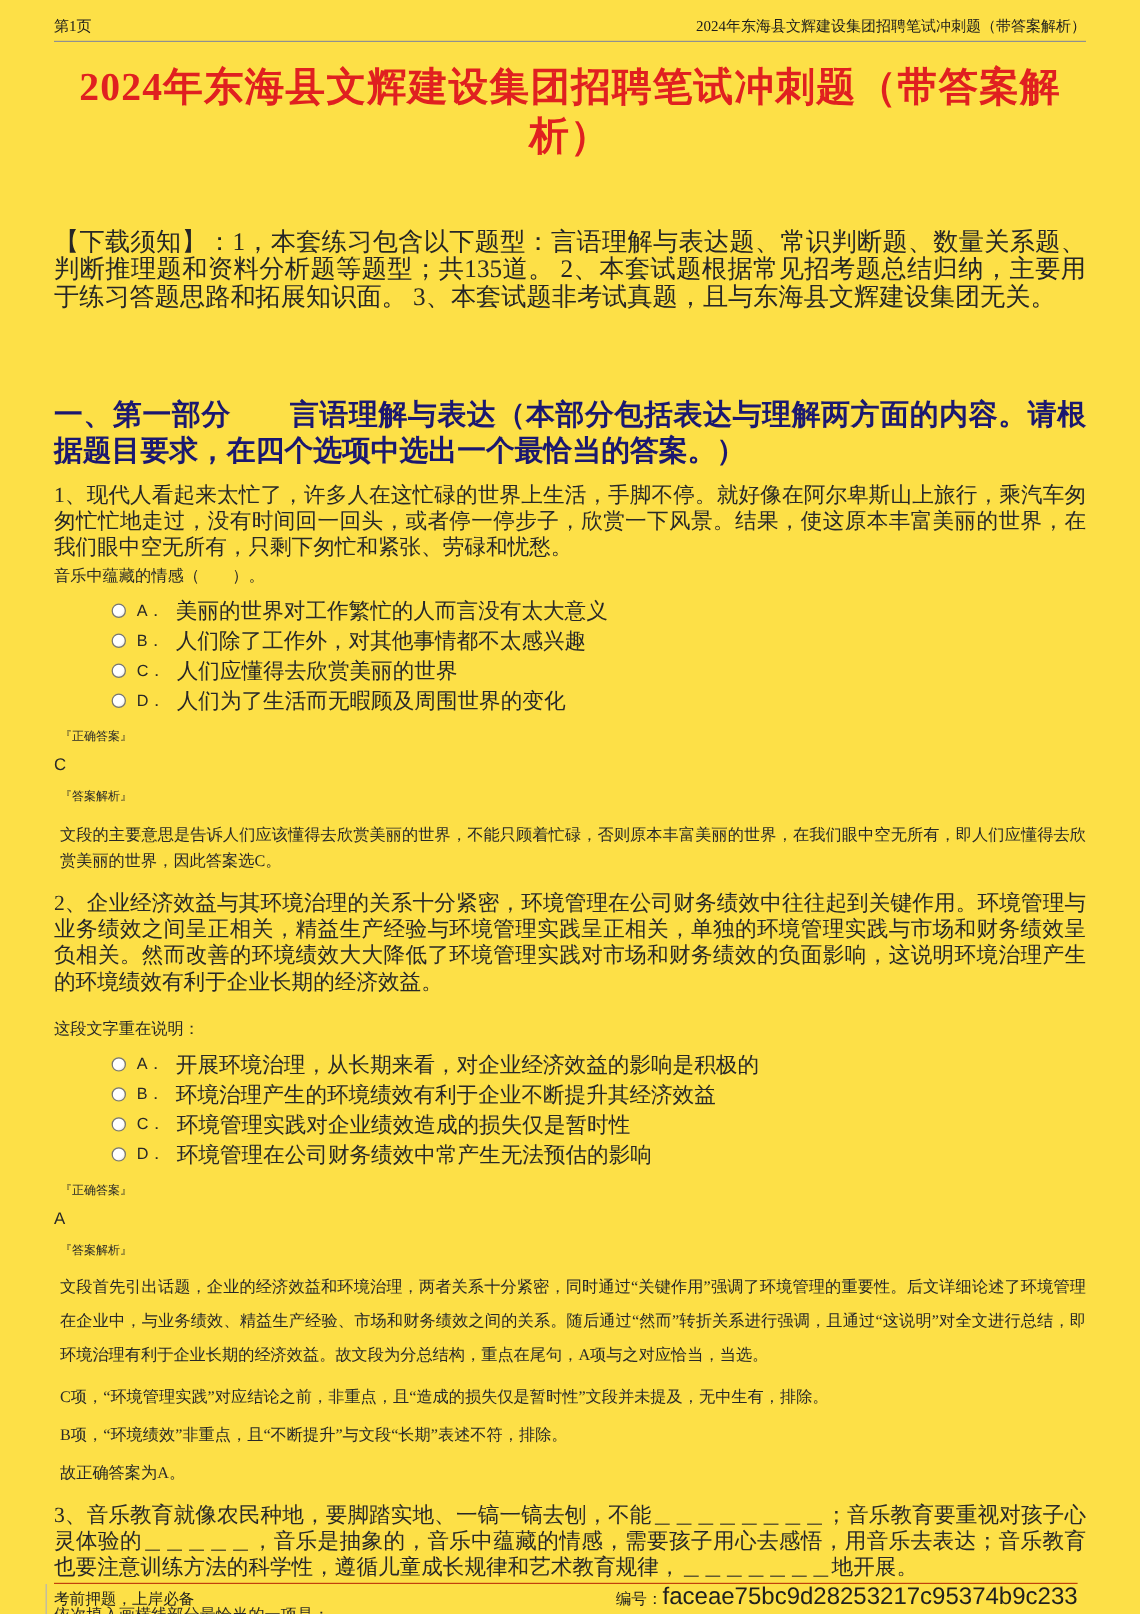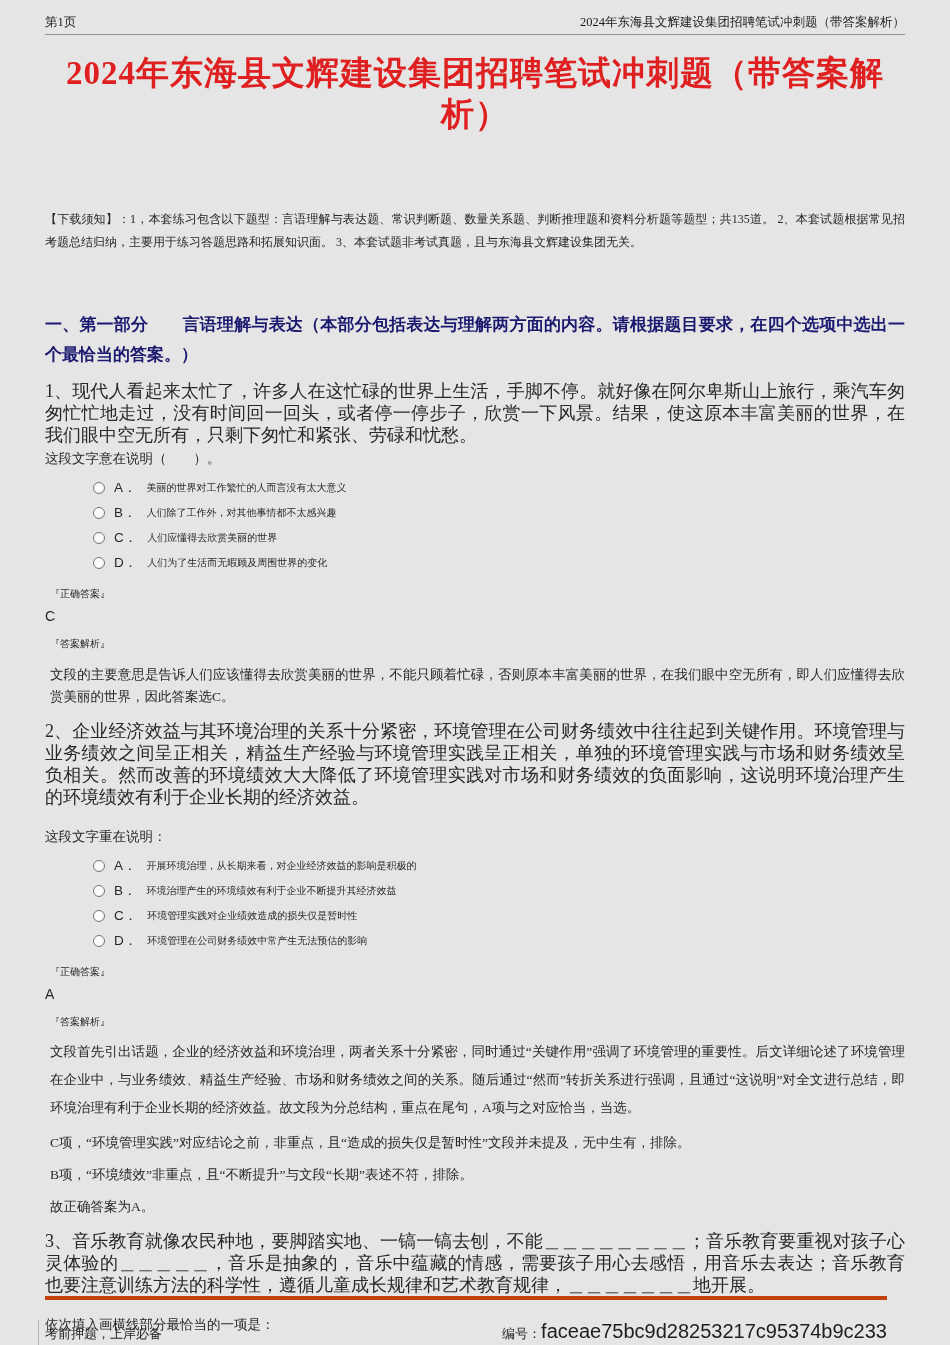--- a/index.html
+++ b/index.html
@@ -2,21 +2,21 @@
 <html><head>
 <meta charset="utf-8">
 <style>
   * { box-sizing: border-box; margin: 0; padding: 0; }
   html, body { background: #ffffff; }
   .page {
     position: relative;
     width: 950px;
     height: 1345px;
     margin: 0 auto;
-    background: #e5e5e5;
+    background: #fde047;
     overflow: hidden;
     font-family: "Liberation Serif", "DejaVu Serif", serif;
     color: #282828;
   }
   .content { padding: 0 45px; }
 
   .header {
     display: flex;
     justify-content: space-between;
     align-items: flex-end;
@@ -31,30 +31,30 @@
     margin-top: 18px;
     text-align: center;
     font-size: 33px;
     font-weight: bold;
     letter-spacing: 1px;
     color: #e02020;
     line-height: 1.25;
   }
 
   .notice {
-    margin-top: 72px;
-    font-size: 12px;
+    margin-top: 54px;
+    font-size: 21px;
     line-height: 23px;
     color: #262626;
     text-align: justify;
   }
 
   .section-heading {
-    margin-top: 56px;
-    font-size: 17px;
+    margin-top: 72px;
+    font-size: 24px;
     font-weight: bold;
     line-height: 30px;
     color: #1b1870;
     text-align: justify;
   }
 
   .stem { margin-top: 10px; font-size: 18px; line-height: 22px; text-align: justify; }
   .stem.q2 { margin-top: 12px; }
   .stem.q3 { margin-top: 12px; }
   .prompt { font-size: 13.5px; line-height: 22px; }
@@ -66,35 +66,35 @@
   .radio {
     display: inline-block;
     width: 12px; height: 12px;
     border: 1px solid #767676;
     border-radius: 50%;
     background: radial-gradient(circle at 35% 30%, #ffffff 55%, #d9d9d9);
     margin-right: 9px;
     flex: 0 0 auto;
   }
   .opt-letter { font-family: "Liberation Sans", sans-serif; font-size: 13.5px; margin-right: 10px; }
-  .opt-text { font-size: 10px; }
+  .opt-text { font-size: 18px; }
 
   .ans-label { margin-top: 8px; padding-left: 5px; font-size: 10px; line-height: 20px; }
   .ans-value { margin-top: 2px; font-family: "Liberation Sans", sans-serif; font-size: 14px; line-height: 20px; }
   .analysis-first { margin-top: 10px; padding-left: 5px; font-size: 13.5px; line-height: 22px; text-align: justify; }
   .analysis-para { margin-top: 6px; padding-left: 5px; font-size: 13.5px; line-height: 28px; text-align: justify; font-family: Liberation Serif, serif; }
   .analysis-item { margin-top: 10px; padding-left: 5px; font-size: 13.5px; line-height: 22px; text-align: justify; }
 
   .footer {
     position: absolute;
     left: 45px;
-    right: 63px;
+    right: 52px;
     bottom: 2px;
-    border-top: 4px solid #c2410c;
-    padding-top: 20px;
+    border-top: 1px solid #c2410c;
+    padding-top: 0;
     display: flex;
     justify-content: space-between;
     align-items: baseline;
   }
   .footer-left { font-size: 13px; color: #1e1e1e; }
   .footer-right { font-size: 13px; color: #1e1e1e; }
   .footer-right .code { font-family: Liberation Sans, sans-serif; font-size: 20px; text-align: right; }
   .footer-tick {
     position: absolute;
     left: 38px;
@@ -116,21 +116,21 @@
     </div>
 
     <h1 class="doc-title">2024年东海县文辉建设集团招聘笔试冲刺题（带答案解析）</h1>
 
     <p class="notice">【下载须知】：1，本套练习包含以下题型：言语理解与表达题、常识判断题、数量关系题、判断推理题和资料分析题等题型；共135道。 2、本套试题根据常见招考题总结归纳，主要用于练习答题思路和拓展知识面。 3、本套试题非考试真题，且与东海县文辉建设集团无关。</p>
 
     <h2 class="section-heading">一、第一部分　　言语理解与表达（本部分包括表达与理解两方面的内容。请根据题目要求，在四个选项中选出一个最恰当的答案。）</h2>
 
     <div>
       <p class="stem">1、现代人看起来太忙了，许多人在这忙碌的世界上生活，手脚不停。就好像在阿尔卑斯山上旅行，乘汽车匆匆忙忙地走过，没有时间回一回头，或者停一停步子，欣赏一下风景。结果，使这原本丰富美丽的世界，在我们眼中空无所有，只剩下匆忙和紧张、劳碌和忧愁。</p>
-      <p class="prompt tight">这段文字意在说明（　　）。</p>
+      <p class="prompt tight">音乐中蕴藏的情感（　　）。</p>
       <div class="options">
         <div class="opt-row">
           <span class="radio"></span>
           <span class="opt-letter">A．</span>
           <span class="opt-text">美丽的世界对工作繁忙的人而言没有太大意义</span>
         </div>
         <div class="opt-row">
           <span class="radio"></span>
           <span class="opt-letter">B．</span>
           <span class="opt-text">人们除了工作外，对其他事情都不太感兴趣</span>

